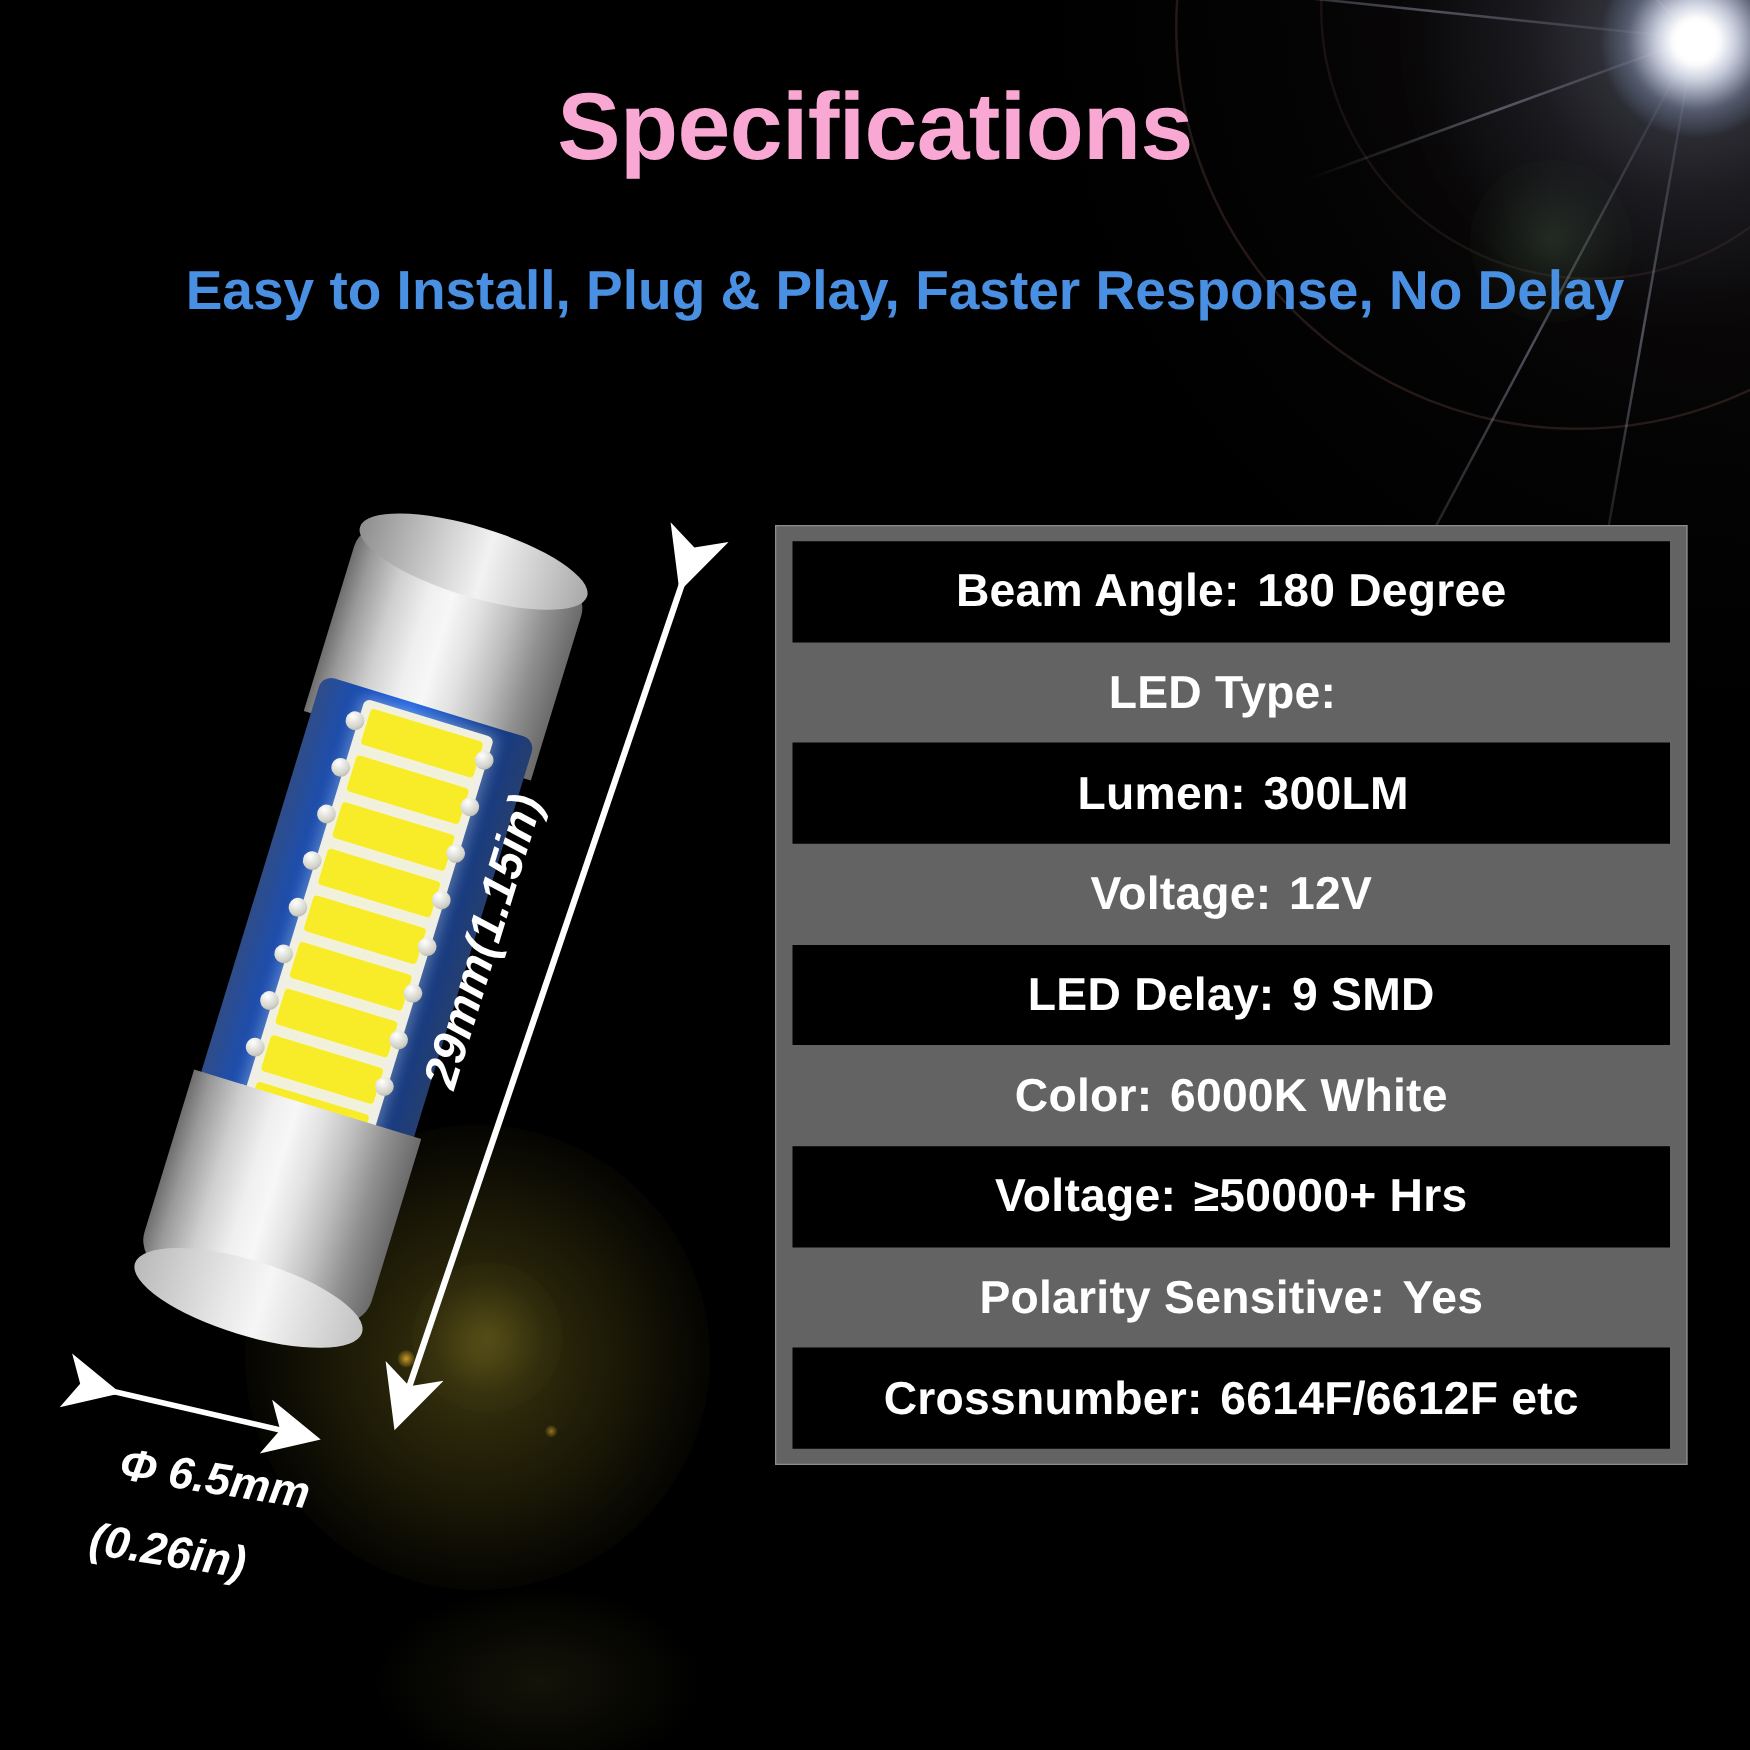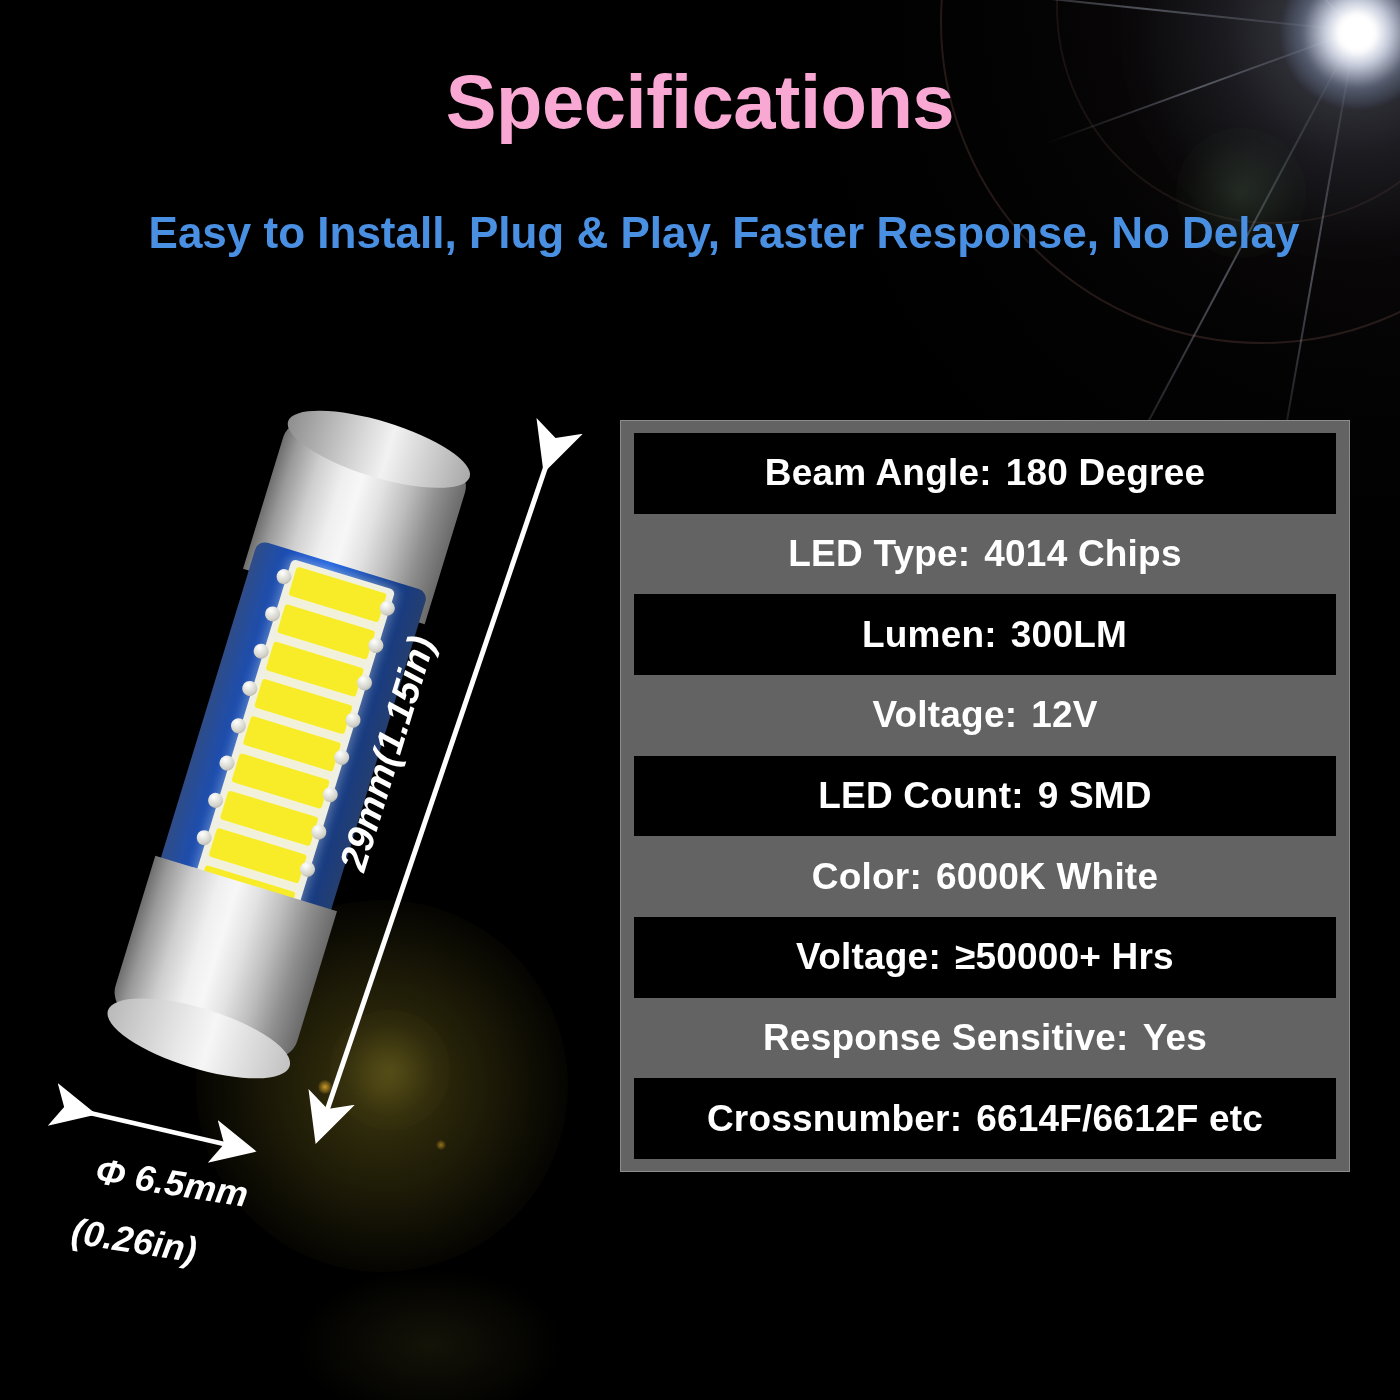--- a/index.html
+++ b/index.html
@@ -175,44 +175,43 @@
   <div class="dia-label2">(0.26in)</div>
 
   <div class="panel" style="background: rgb(99, 99, 99);">
     <div id="spec-rows" style="display:flex;flex-direction:column;flex:1 1 auto;">
         <div class="spec-row dark" style="background: rgb(0, 0, 0);">
           <span class="lbl">Beam Angle:</span>
           <span>180 Degree</span>
         </div>
         <div class="spec-row">
           <span class="lbl">LED Type:</span>
-          <span>4014 Chips</span>
         </div>
         <div class="spec-row dark" style="background: rgb(0, 0, 0); padding-left: 19px;">
           <span class="lbl">Lumen:</span>
           <span>300LM</span>
         </div>
         <div class="spec-row">
           <span class="lbl">Voltage:</span>
           <span>12V</span>
         </div>
         <div class="spec-row dark" style="background: rgb(0, 0, 0);">
-          <span class="lbl">LED Count:</span>
+          <span class="lbl">LED Delay:</span>
           <span>9 SMD</span>
         </div>
         <div class="spec-row">
           <span class="lbl">Color:</span>
           <span>6000K White</span>
         </div>
         <div class="spec-row dark" style="background: rgb(0, 0, 0);">
           <span class="lbl">Voltage:</span>
           <span>≥50000+ Hrs</span>
         </div>
         <div class="spec-row">
-          <span class="lbl">Response Sensitive:</span>
+          <span class="lbl">Polarity Sensitive:</span>
           <span>Yes</span>
         </div>
         <div class="spec-row dark" style="background: rgb(0, 0, 0);">
           <span class="lbl">Crossnumber:</span>
           <span>6614F/6612F etc</span>
         </div>
       </div>
   </div>
 
 </div>

